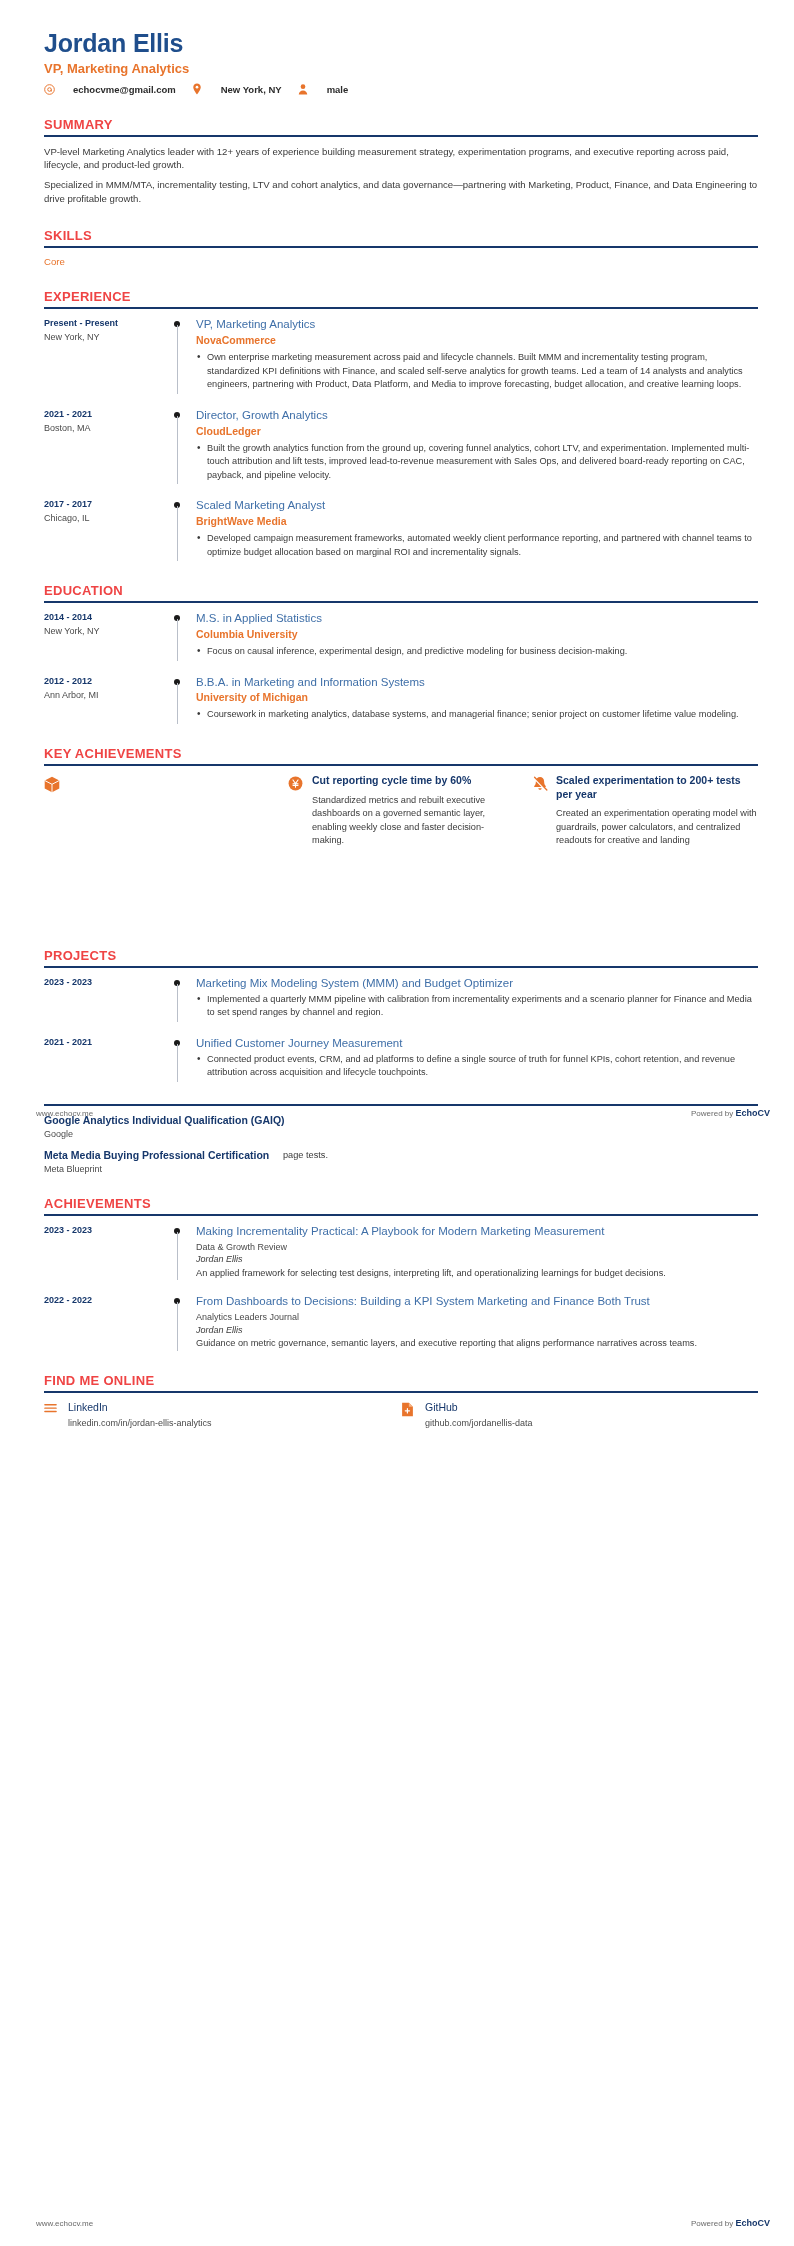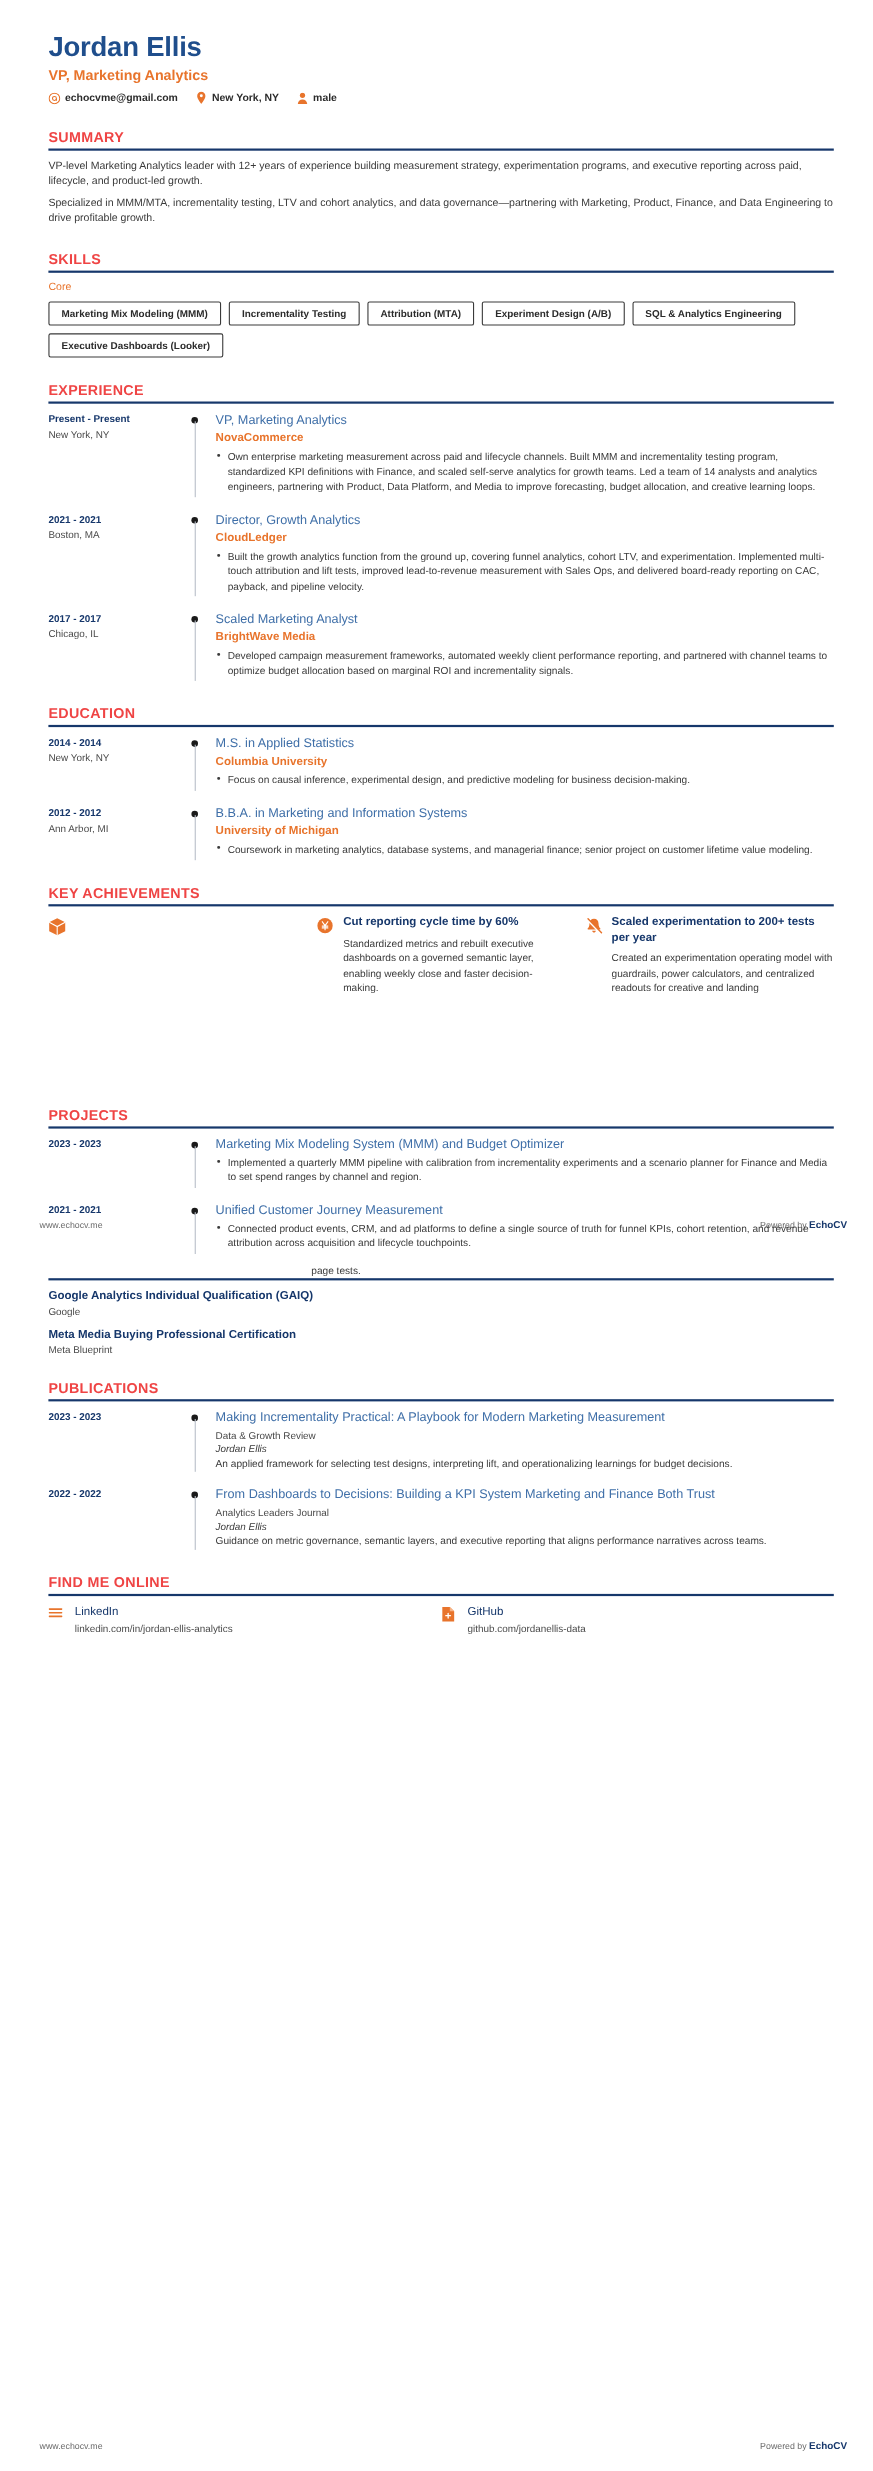--- a/index.html
+++ b/index.html
@@ -35,21 +35,21 @@
     margin-bottom: 8px;
   }
   .hdr-contacts {
     display: flex;
     align-items: center;
     gap: 16px;
     font-size: 9.5px;
     font-weight: bold;
     color: #2b2b2b;
   }
-  .contact { display: flex; align-items: center; gap: 4px; }
+  .contact { display: flex; align-items: center; gap: 18px; }
   .cicon { width: 11px; height: 11px; display: inline-flex; align-items: center; justify-content: center; }
   .cicon svg { display: block; }
 
   
   .section { margin-top: 22px; }
   .sec-head {
     font-size: 13px;
     font-weight: bold;
     color: #ef4444;
     letter-spacing: 0.3px;
@@ -194,28 +194,20 @@
     <div class="sec-head">SUMMARY</div>
     <div class="sec-rule"></div>
     <div class="para">VP-level Marketing Analytics leader with 12+ years of experience building measurement strategy, experimentation programs, and executive reporting across paid, lifecycle, and product-led growth.</div>
     <div class="para">Specialized in MMM/MTA, incrementality testing, LTV and cohort analytics, and data governance—partnering with Marketing, Product, Finance, and Data Engineering to drive profitable growth.</div>
   </div>
 
   <div class="section">
     <div class="sec-head">SKILLS</div>
     <div class="sec-rule"></div>
     <div class="skill-group-name">Core</div>
-    <div class="chips">
-      <span class="chip">Marketing Mix Modeling (MMM)</span>
-      <span class="chip">Incrementality Testing</span>
-      <span class="chip">Attribution (MTA)</span>
-      <span class="chip">Experiment Design (A/B)</span>
-      <span class="chip">SQL &amp; Analytics Engineering</span>
-      <span class="chip">Executive Dashboards (Looker)</span>
-    </div>
   </div>
 
   <div class="section">
     <div class="sec-head">EXPERIENCE</div>
     <div class="sec-rule"></div>
 
     <div class="entry">
       <div class="entry-left">
         <div class="entry-dates">Present - Present</div>
         <div class="entry-loc">New York, NY</div>
@@ -407,21 +399,21 @@
       <div class="cert-name">Google Analytics Individual Qualification (GAIQ)</div>
       <div class="cert-issuer">Google</div>
     </div>
     <div class="cert">
       <div class="cert-name">Meta Media Buying Professional Certification</div>
       <div class="cert-issuer">Meta Blueprint</div>
     </div>
   </div>
 
   <div class="section">
-    <div class="sec-head">PUBLICATIONS</div>
+    <div class="sec-head">ACHIEVEMENTS</div>
     <div class="sec-rule"></div>
 
     <div class="entry">
       <div class="entry-left">
         <div class="entry-dates">2023 - 2023</div>
       </div>
       <div class="entry-rail">
           <span class="dot"></span>
           <span class="line"></span>
         </div>

